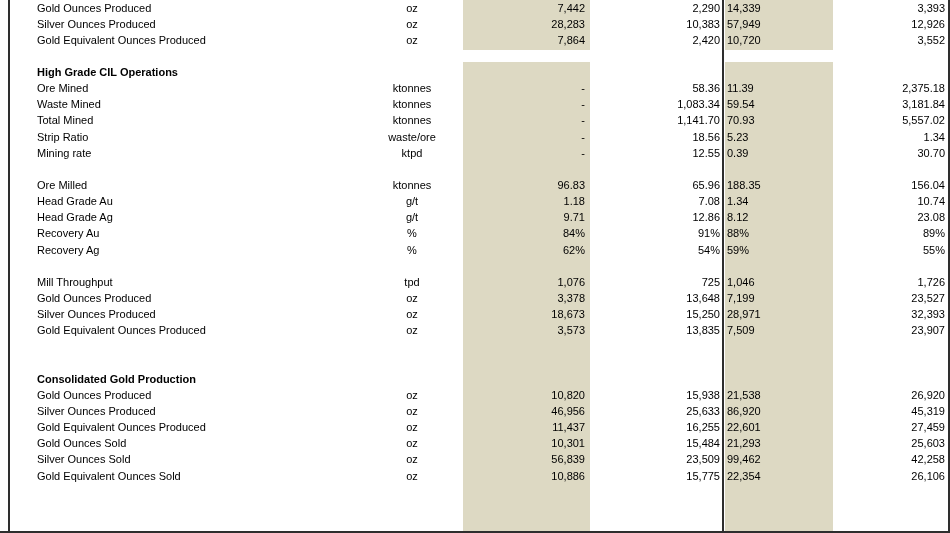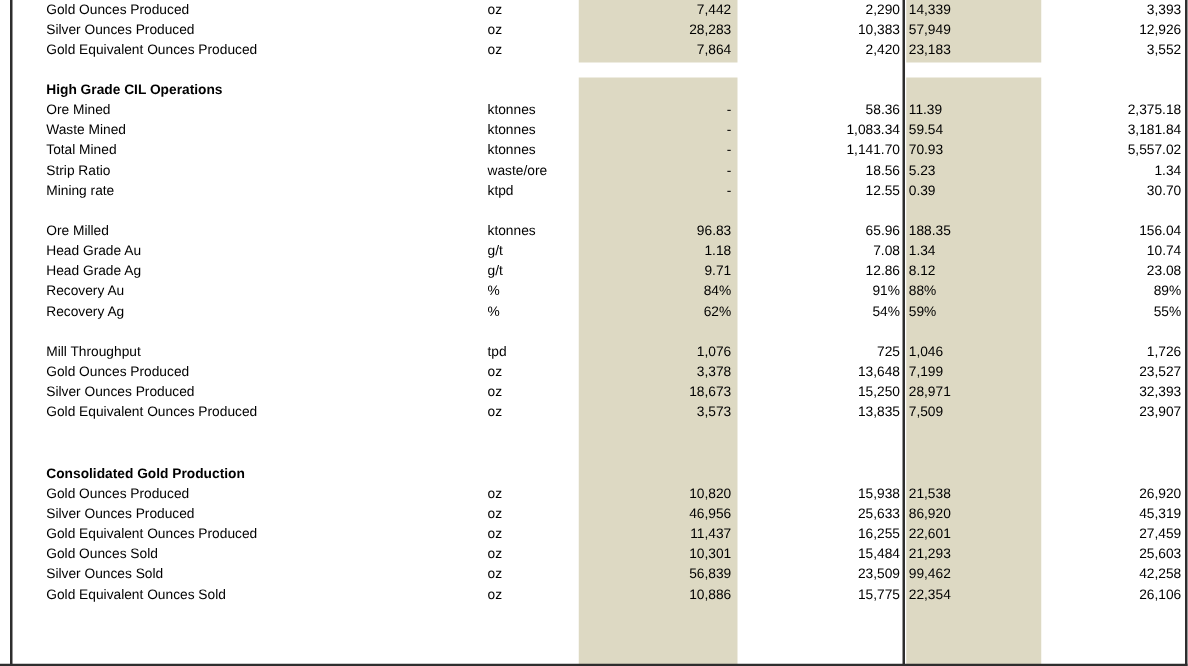--- a/index.html
+++ b/index.html
@@ -14,21 +14,21 @@
   .stripe { position: absolute; background: var(--fill, #DDD9C3); z-index: 0; }
   .stripe.s1 { left: 463px; width: 127px; }
   .stripe.s2 { left: 725px; width: 108px; }
   .seg-top  { top: 0; height: 50px; }
   .seg-main { top: 62px; height: 471px; }
   
   .rows { position: absolute; left: 0; top: 0; width: 950px; z-index: 1; }
   .row { position: relative; height: 16.1515px; }
   .cell { position: absolute; top: 1.5px; line-height: 13px; white-space: nowrap; }
   .c-label { left: 37px; }
-  .c-unit  { left: 390px; width: 80px;  }
+  .c-unit  { left: 372px; width: 80px;  text-align: center; }
   .c-v1    { left: 463px; width: 122px; text-align: right; }
   .c-v2    { left: 592px; width: 128px; text-align: right; }
   .c-v3    { left: 727px; width: 101px; }
   .c-v4    { left: 835px; width: 110px; text-align: right; }
   .hdr { font-weight: bold; }
   .dash { padding-right: 14px; }
   
   .vline { position: absolute; top: 0; bottom: 0; width: 2px; background: var(--line, #2e2e2e); z-index: 2; }
   .vl-left  { left: 8px; }
   .vl-mid   { left: 722px; }
@@ -59,21 +59,21 @@
         <div class="cell c-v1">28,283</div>
         <div class="cell c-v2">10,383</div>
         <div class="cell c-v3">57,949</div>
         <div class="cell c-v4">12,926</div>
       </div>
       <div class="row">
         <div class="cell c-label">Gold Equivalent Ounces Produced</div>
         <div class="cell c-unit">oz</div>
         <div class="cell c-v1">7,864</div>
         <div class="cell c-v2">2,420</div>
-        <div class="cell c-v3">23,183</div>
+        <div class="cell c-v3">10,720</div>
         <div class="cell c-v4">3,552</div>
       </div>
       <div class="row"></div>
       <div class="row">
         <div class="cell c-label hdr">High Grade CIL Operations</div>
       </div>
       <div class="row">
         <div class="cell c-label">Ore Mined</div>
         <div class="cell c-unit">ktonnes</div>
         <div class="cell c-v1 dash">-</div>

